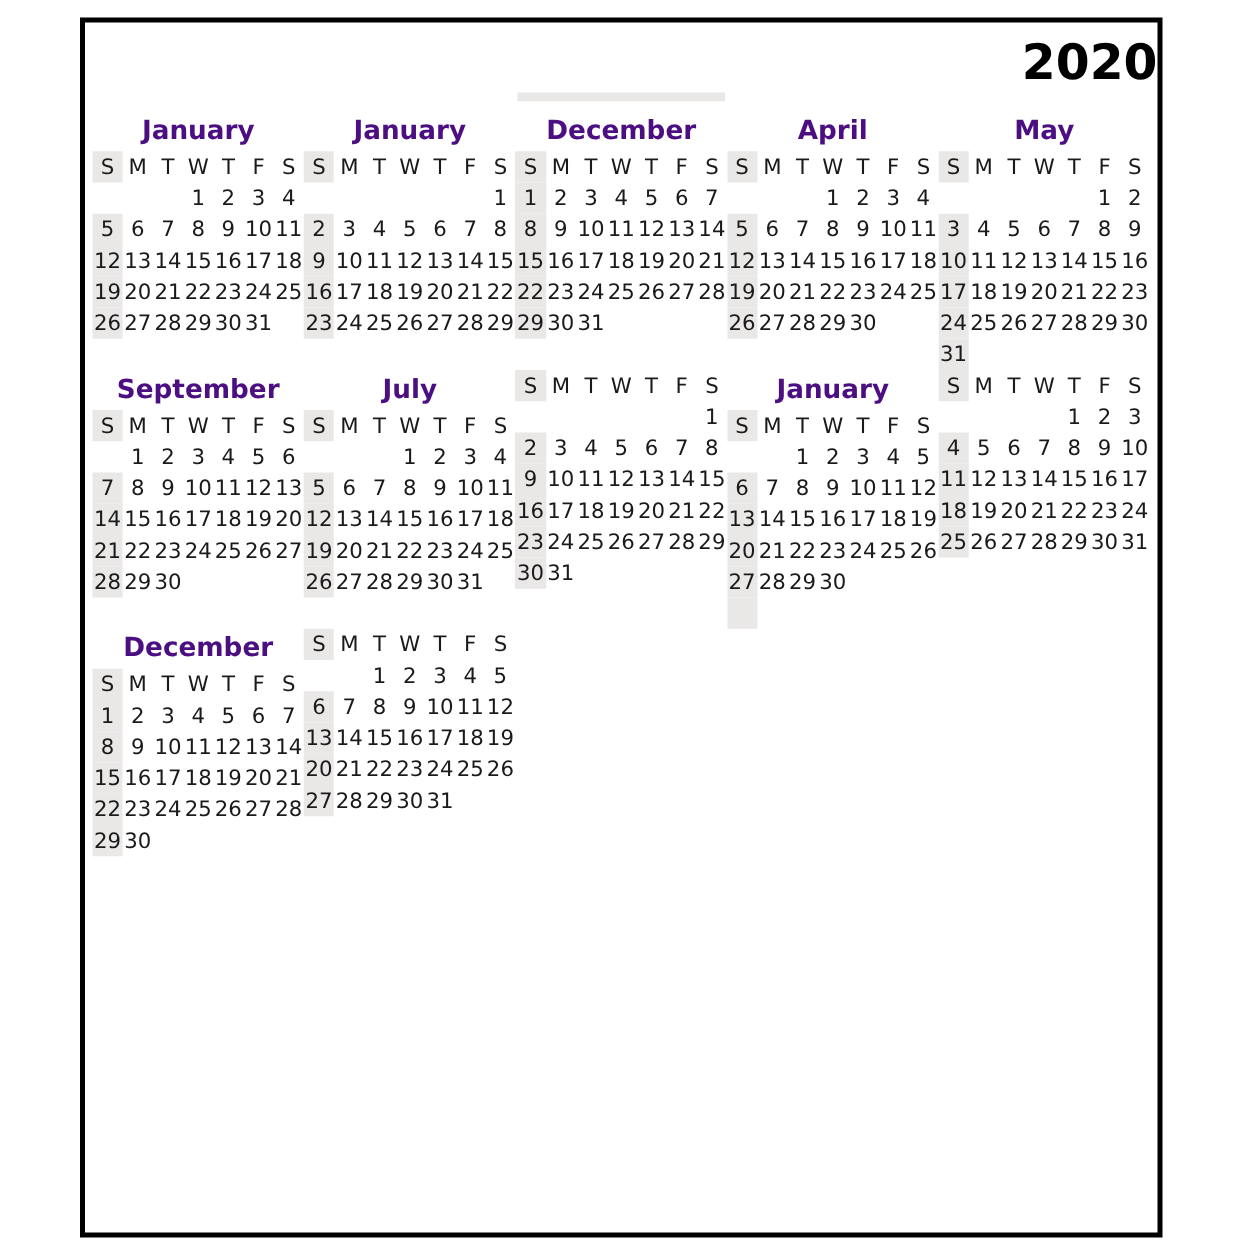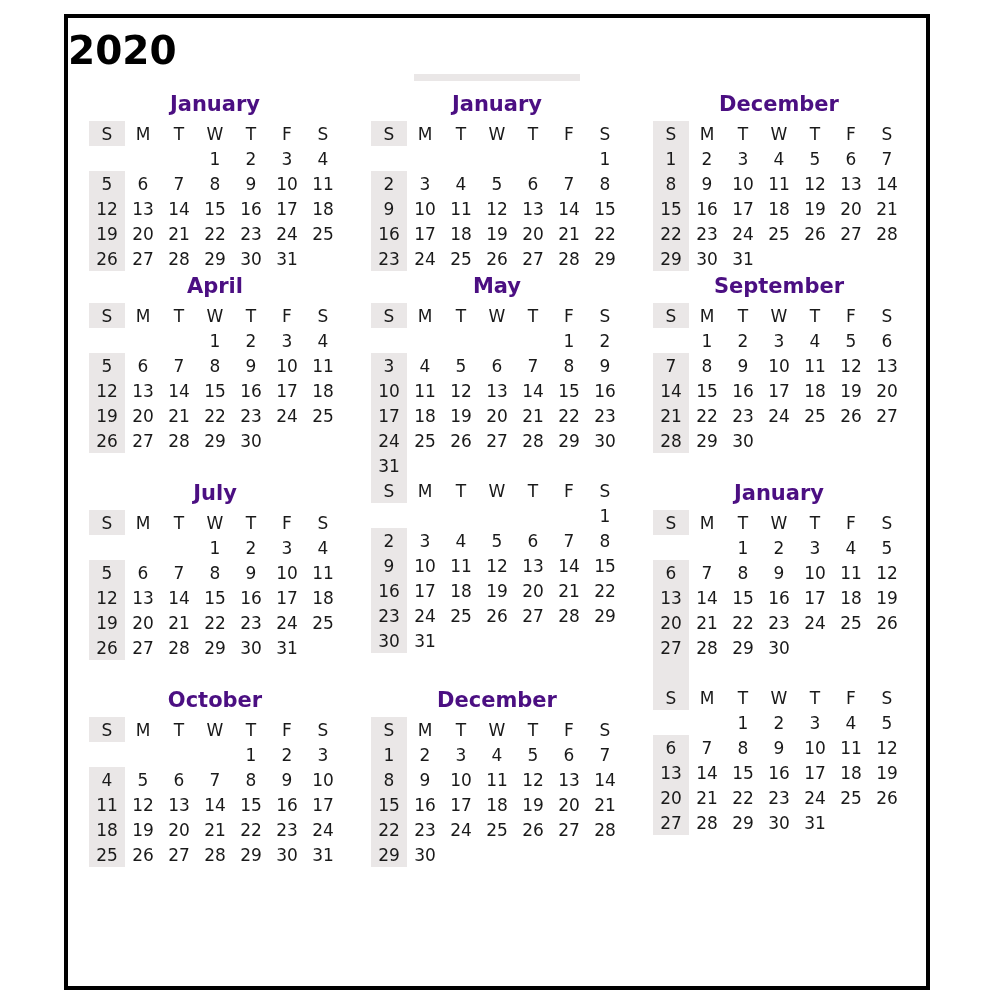--- a/index.html
+++ b/index.html
@@ -21,21 +21,21 @@
     top: 14px;
     width: 866px;
     height: 976px;
     border: 4px solid #000000;
     box-sizing: border-box;
     background: #ffffff;
   }
 
   
   .year-block {
-    text-align: left;
+    text-align: right;
     padding-top: 12px;
   }
   .year-title {
     display: inline-block;
     font-size: 39px;
     font-weight: bold;
     color: #000000;
     letter-spacing: 0px;
     line-height: 42px;
     font-family: "DejaVu Sans", sans-serif;
@@ -43,21 +43,21 @@
   .year-underline {
     width: 166px;
     height: 7px;
     background: #eae7e7;
     margin: 2px auto 0 auto;
   }
 
   
   .months-grid {
     display: grid;
-    grid-template-columns: repeat(3, 1fr);
+    grid-template-columns: repeat(5, 1fr);
     grid-template-rows: repeat(4, auto);
     padding: 8px 6px 0 6px;
     row-gap: 0px;
   }
 
   .month {
     padding: 0;
   }
 
   .month-name {
@@ -697,21 +697,20 @@
               <td></td>
               <td></td>
               <td></td>
               <td></td>
               <td></td>
             </tr>
           </tbody>
         </table>
       </div>
       <div class="month">
-        <div class="month-name">October</div>
         <table class="month-table">
           <thead>
             <tr>
               <th class="sun sun-bg">S</th>
               <th>M</th>
               <th>T</th>
               <th>W</th>
               <th>T</th>
               <th>F</th>
               <th>S</th>

